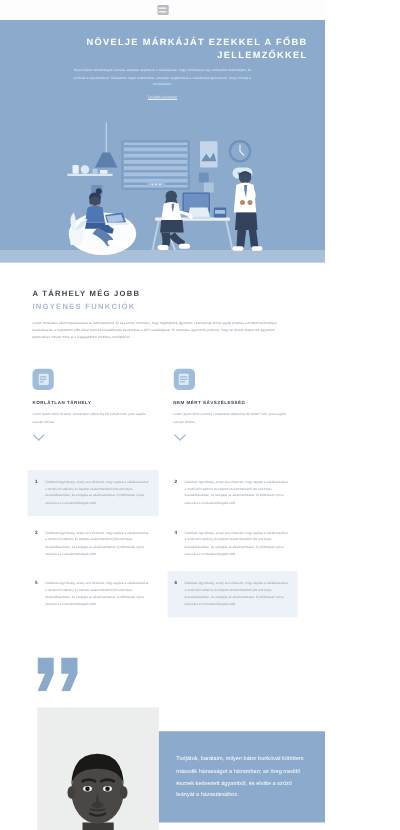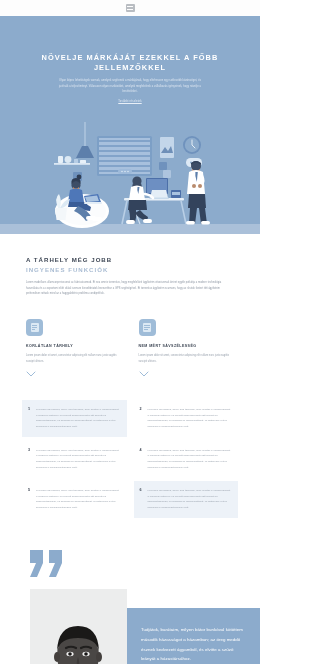--- a/index.html
+++ b/index.html
@@ -45,24 +45,23 @@
     background:#8cabcc;
     padding:13px 0 0 0;
     position:relative;
     overflow:hidden;
   }
   .hero-title {
     font-size:7.4px;
     letter-spacing:1.05px;
     font-weight:bold;
     color:#ffffff;
-    text-align:center;
+    text-align:right;
     line-height:1.3;
     padding:0 14px;
-    margin-top:24px;
   }
   .hero-sub {
     margin:6px auto 0 auto;
     width:150px;
     font-size:2.6px;
     line-height:2.1;
     color:#dfe8f2;
     text-align:center;
     letter-spacing:.08px;
   }

